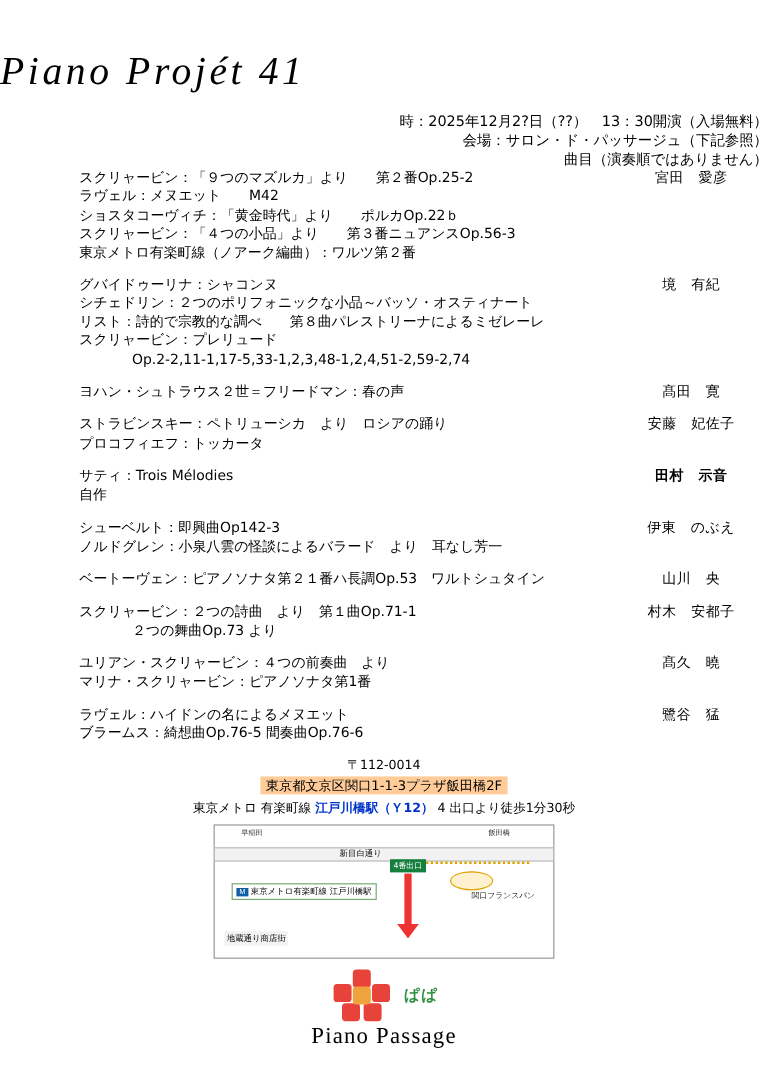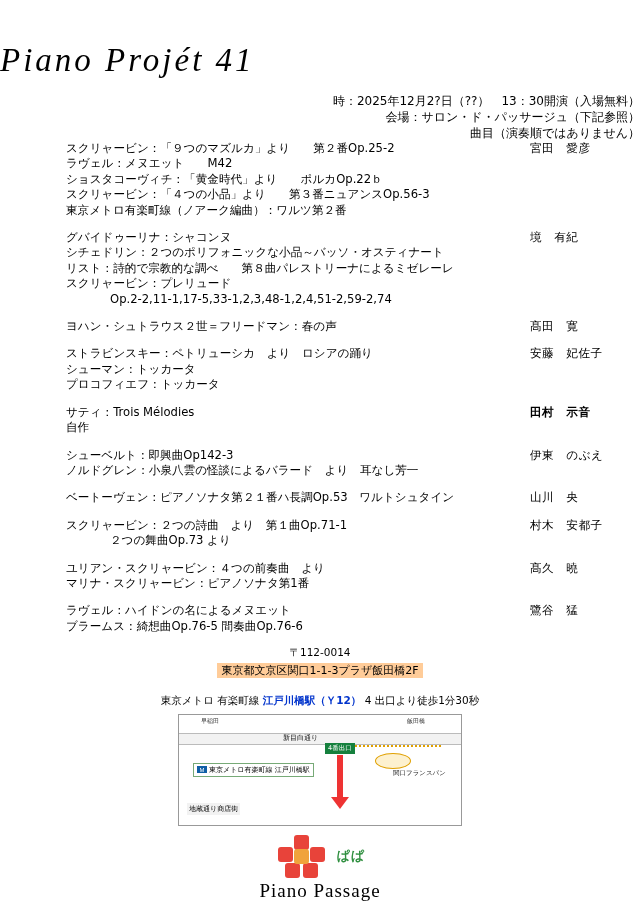--- a/index.html
+++ b/index.html
@@ -59,20 +59,21 @@
   }
   .performer {
     position: absolute;
     right: 0;
     top: 0;
     font-size: 11.6px;
     line-height: 15.4px;
     font-family: "DejaVu Sans", "Liberation Sans", sans-serif;
     width: 92px;
     letter-spacing: 0.5px;
+    text-align: center;
   }
   .performer.bold {
     font-weight: bold;
   }
   .map-area {
     margin-top: 12px;
     text-align: center;
     position: relative;
   }
   .zip {
@@ -83,21 +84,21 @@
   .addr-highlight {
     display: inline-block;
     background: #ffcc99;
     font-size: 11px;
     padding: 0 4px;
     font-family: "DejaVu Sans", "Liberation Sans", sans-serif;
   }
   .access {
     font-size: 10.5px;
     font-family: "DejaVu Sans", "Liberation Sans", sans-serif;
-    margin-top: 16px;
+    margin-top: 4px;
   }
   .access .blue {
     color: #0033cc;
     font-weight: bold;
   }
   .mapbox {
     width: 282px;
     height: 110px;
     border: 1px solid #999;
     margin: 6px auto 0 auto;
@@ -277,21 +278,20 @@
       <div class="performer">境　有紀</div>
     </div>
 
     <div class="group">
       <div class="line">ヨハン・シュトラウス２世＝フリードマン：春の声</div>
       <div class="performer">髙田　寛</div>
     </div>
 
     <div class="group">
       <div class="line">ストラビンスキー：ペトリューシカ　より　ロシアの踊り</div>
-      <div class="line">シューマン：トッカータ</div>
       <div class="line">プロコフィエフ：トッカータ</div>
       <div class="performer">安藤　妃佐子</div>
     </div>
 
     <div class="group">
       <div class="line">サティ：Trois Mélodies</div>
       <div class="line">自作</div>
       <div class="performer bold">田村　示音</div>
     </div>
 

